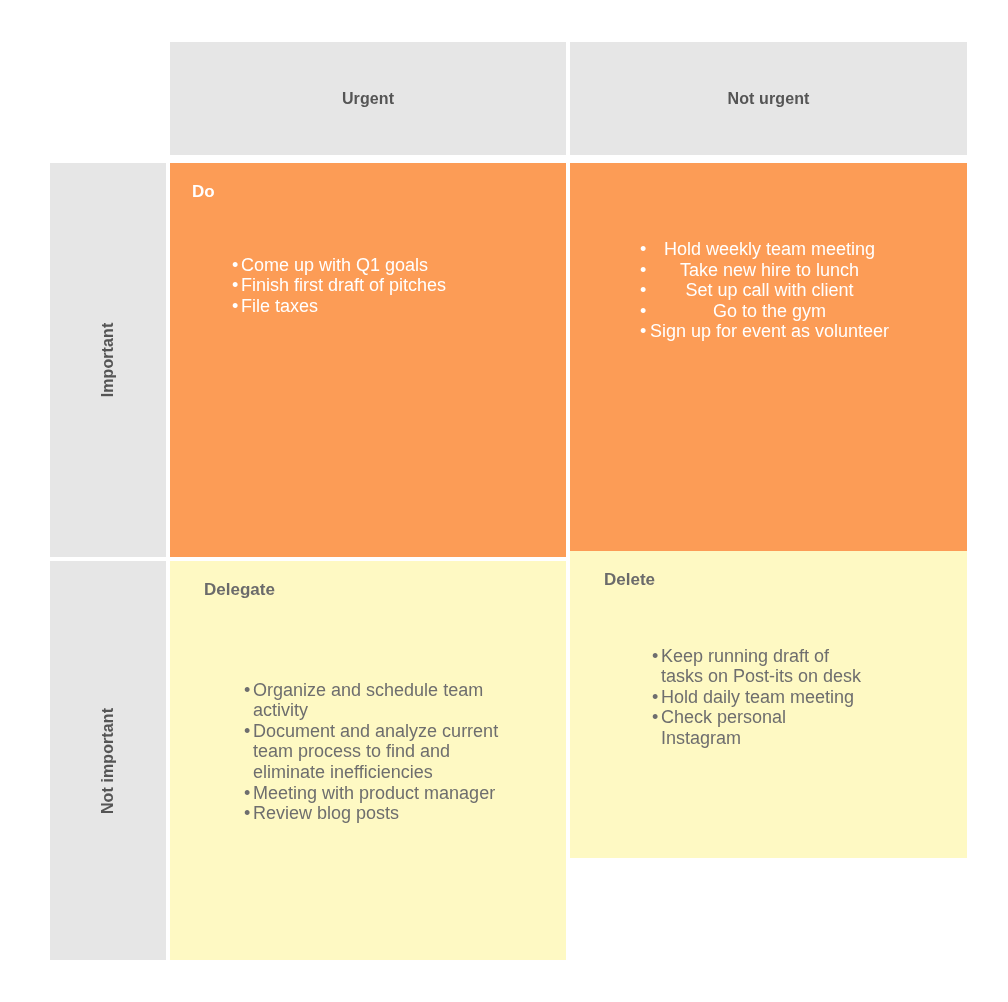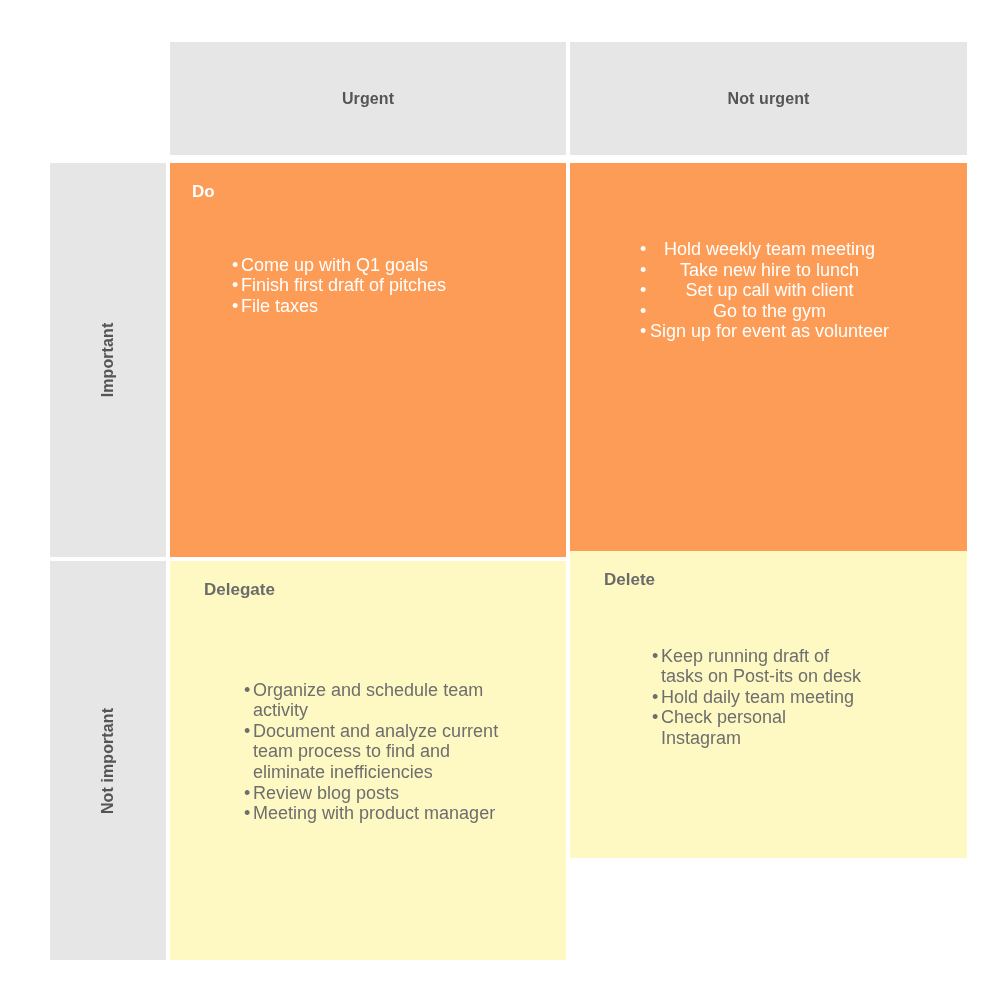--- a/index.html
+++ b/index.html
@@ -152,22 +152,22 @@
         <li class="task-item">Go to the gym</li>
         <li class="task-item">Sign up for event as volunteer</li>
       </ul>
   </div>
 
   <div class="cell quadrant light" id="quadrant-delegate">
     <p class="quadrant-title">Delegate</p>
     <ul class="task-list">
         <li class="task-item">Organize and schedule team activity</li>
         <li class="task-item">Document and analyze current team process to find and eliminate inefficiencies</li>
+        <li class="task-item">Meeting with product manager</li>
         <li class="task-item">Review blog posts</li>
-        <li class="task-item">Meeting with product manager</li>
       </ul>
   </div>
 
   <div class="cell quadrant light" id="quadrant-delete">
     <p class="quadrant-title">Delete</p>
     <ul class="task-list">
         <li class="task-item">Keep running draft of tasks on Post-its on desk</li>
         <li class="task-item">Hold daily team meeting</li>
         <li class="task-item">Check personal Instagram</li>
       </ul>

